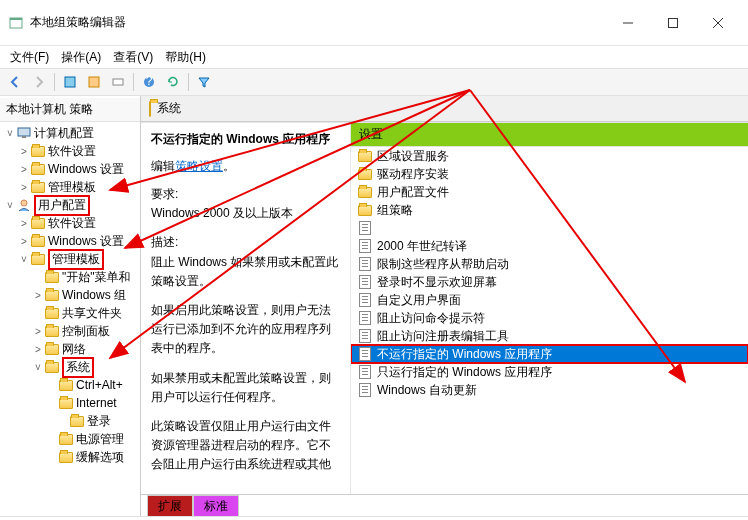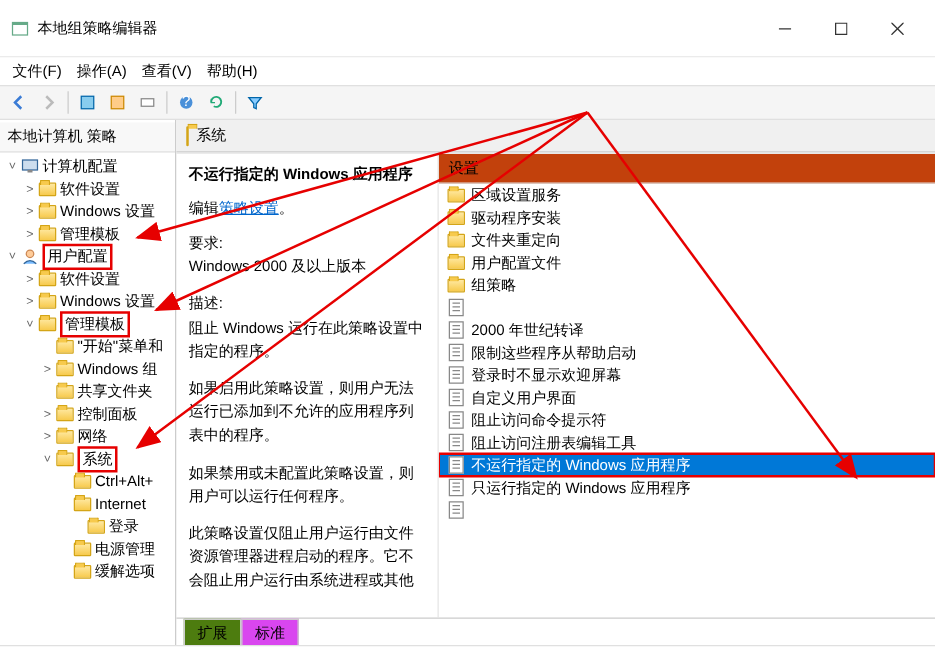--- a/index.html
+++ b/index.html
@@ -32,31 +32,31 @@
 .redbox { border: 2px solid #e60000; padding: 0 2px; }
 
 .content-pane { flex: 1; display: flex; flex-direction: column; overflow: hidden; }
 .content-header { background: #f0f0f0; border-bottom: 1px solid #ccc; padding: 4px 8px; display: flex; align-items: center; gap: 6px; }
 .content-body { flex: 1; display: flex; overflow: hidden; border-top: 1px solid #e5e5e5; }
 .desc-col { width: 210px; padding: 8px 10px; border-right: 1px solid #e5e5e5; overflow: hidden; }
 .desc-col .policy-title { font-weight: bold; margin-bottom: 10px; }
 .desc-col .link { color: #0066cc; text-decoration: underline; cursor: pointer; }
 .desc-col .section { margin-top: 10px; line-height: 1.6; }
 .list-col { flex: 1; overflow: hidden; }
-.list-header { background: #c2410c; border-bottom: 1px solid #e0e0e0; padding: 3px 8px; }
+.list-header { background: #84cc16; border-bottom: 1px solid #e0e0e0; padding: 3px 8px; }
 .list-body { overflow: hidden; }
 .list-item { display: flex; align-items: center; height: 18px; padding: 0 6px; cursor: default; gap: 4px; white-space: nowrap; }
 .list-item.selected { background: #0078d7; color: #fff; }
 .list-item .licon { width: 16px; height: 16px; display: flex; align-items: center; justify-content: center; }
 .sheet-icon { width: 12px; height: 14px; background: #fff; border: 1px solid #888; position: relative; }
 .sheet-icon::after { content: ""; position: absolute; left: 2px; top: 2px; right: 2px; height: 1px; background: #888; box-shadow: 0 3px 0 #888, 0 6px 0 #888; }
 
 .tabs { height: 22px; border-top: 1px solid #ccc; display: flex; align-items: flex-end; padding-left: 6px; gap: 0; }
 .tab { padding: 2px 10px; border: 1px solid #ccc; border-bottom: none; background: #d946ef; position: relative; top: 1px; cursor: default; }
-.tab.active { background: #4d7c0f; }
+.tab.active { background: #b91c1c; }
 
 .statusbar { height: 28px; border-top: 1px solid #e0e0e0; padding: 2px 6px; display: flex; align-items: center; }
 
 .annot { position: absolute; pointer-events: none; top: 0; left: 0; }
 </style>
 </head>
 <body>
 
 <div class="titlebar">
   <span class="icon">
@@ -294,21 +294,21 @@
         <div class="policy-title">不运行指定的 Windows 应用程序</div>
         <div>
           <span>编辑</span><span class="link">策略设置</span>。
         </div>
         <div class="section">
           <div>要求:</div>
           <div>Windows 2000 及以上版本</div>
         </div>
         <div class="section">
           <div>描述:</div>
-          <div>阻止 Windows 运行在此策略设置中指定的程序。</div>
+          <div>阻止 Windows 如果禁用或未配置此策略设置。</div>
         </div>
         <div class="section">如果启用此策略设置，则用户无法运行已添加到不允许的应用程序列表中的程序。</div>
         <div class="section">如果禁用或未配置此策略设置，则用户可以运行任何程序。</div>
         <div class="section">此策略设置仅阻止用户运行由文件资源管理器进程启动的程序。它不会阻止用户运行由系统进程或其他</div>
       </div>
       <div class="list-col">
         <div class="list-header">设置</div>
         <div class="list-body" id="list">
             <div class="list-item">
               <span class="licon">
@@ -319,32 +319,26 @@
             <div class="list-item">
               <span class="licon">
                 <span class="folder"></span>
               </span>
               <span>驱动程序安装</span>
             </div>
             <div class="list-item">
               <span class="licon">
                 <span class="folder"></span>
               </span>
-              <span>文件夹重定向</span>
+              <span>用户配置文件</span>
             </div>
             <div class="list-item">
               <span class="licon">
                 <span class="folder"></span>
               </span>
-              <span>用户配置文件</span>
-            </div>
-            <div class="list-item">
-              <span class="licon">
-                <span class="folder"></span>
-              </span>
               <span>组策略</span>
             </div>
             <div class="list-item">
               <span class="licon">
                 <span class="sheet-icon"></span>
               </span>
             </div>
             <div class="list-item">
               <span class="licon">
                 <span class="sheet-icon"></span>
@@ -390,20 +384,21 @@
             <div class="list-item">
               <span class="licon">
                 <span class="sheet-icon"></span>
               </span>
               <span>只运行指定的 Windows 应用程序</span>
             </div>
             <div class="list-item">
               <span class="licon">
                 <span class="sheet-icon"></span>
               </span>
+              <span>Windows 自动更新</span>
             </div>
           </div>
       </div>
     </div>
     <div class="tabs">
       <div class="tab active">扩展</div>
       <div class="tab">标准</div>
     </div>
   </div>
 </div>

